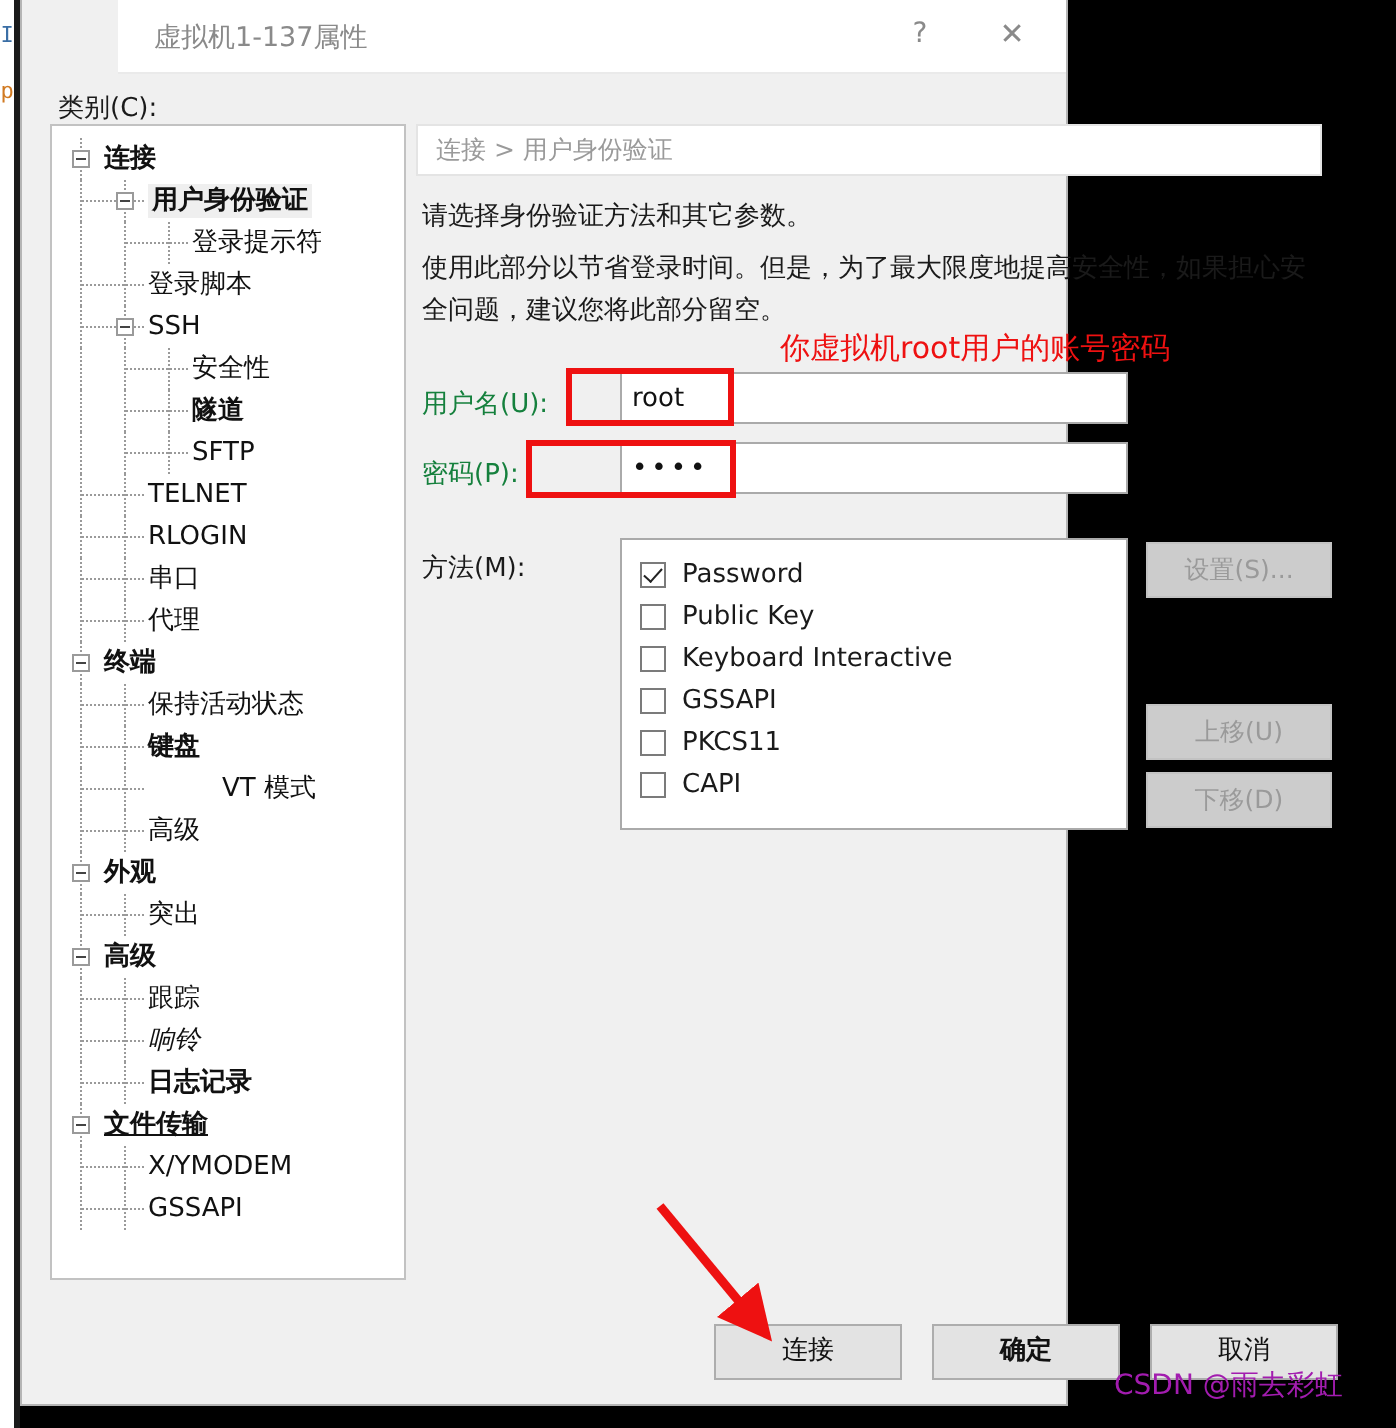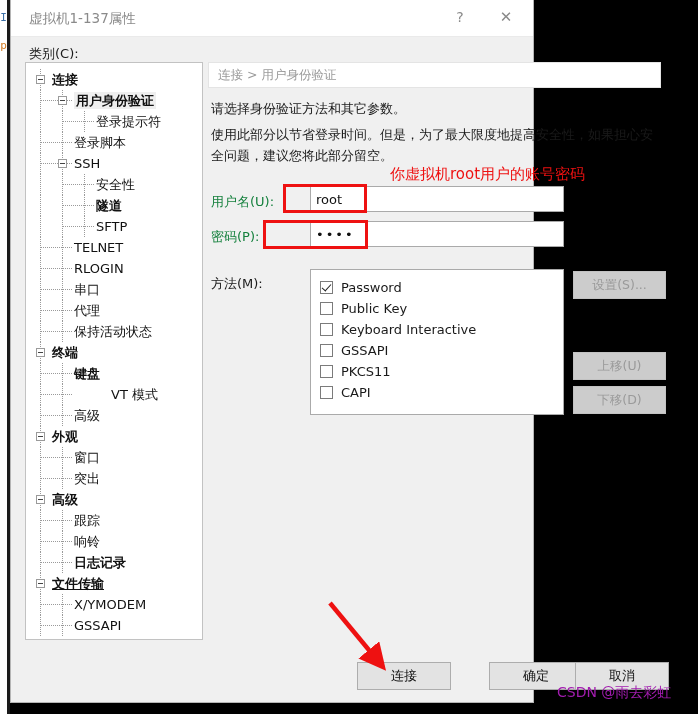--- a/index.html
+++ b/index.html
@@ -39,20 +39,21 @@
 
   
   .dialog {
     position: absolute;
     left: 10px; top: 0px;
     width: 524px; height: 703px;
     background: #f0f0f0;
     border: 1px solid #b5b5b5;
     border-top: none;
     box-sizing: border-box;
+    padding-left: 48px;
   }
   .titlebar {
     position: relative;
     height: 36px;
     background: #ffffff;
     border-bottom: 1px solid #eaeaea;
   }
   .title-text {
     position: absolute;
     left: 18px; top: 10px;
@@ -257,21 +258,21 @@
     border: 1px solid #adadad;
     box-sizing: border-box;
     font-size: 13px;
     color: #111;
     text-align: center;
     line-height: 26px;
     cursor: default;
     font-family: "DejaVu Sans", "Liberation Sans", sans-serif;
   }
   .bottom-btn.connect { left: 346px; }
-  .bottom-btn.ok      { left: 478px; }
+  .bottom-btn.ok      { left: 455px; font-weight: bold; }
   .bottom-btn.cancel  { left: 564px; }
 
   
   .anno-text {
     position: absolute;
     left: 390px; top: 165px;
     font-size: 15px;
     color: #ee1111;
     white-space: nowrap;
   }
@@ -389,31 +390,31 @@
             <div class="dots-v" style="left: 36px;"></div>
             <div class="dots-h" style="left: 15px; width: 31px;"></div>
             <span class="tlabel" style="left: 48px;">串口</span>
           </div>
           <div class="tree-row">
             <div class="dots-v" style="left: 14px;"></div>
             <div class="dots-v" style="left: 36px;"></div>
             <div class="dots-h" style="left: 15px; width: 31px;"></div>
             <span class="tlabel" style="left: 48px;">代理</span>
           </div>
-          <div class="tree-row">
-            <div class="dots-v" style="left: 14px;"></div>
-            <div class="dots-v" style="left: 36px;"></div>
-            <div class="dots-h" style="left: 15px; width: 31px;"></div>
-            <span class="tlabel" style="left: 48px;">保持活动状态</span>
-          </div>
           <div class="tree-row bold">
             <div class="dots-v" style="left: 14px;"></div>
             <div class="expander" style="left: 10px;"></div>
             <span class="tlabel" style="left: 26px;">终端</span>
           </div>
+          <div class="tree-row">
+            <div class="dots-v" style="left: 14px;"></div>
+            <div class="dots-v" style="left: 36px;"></div>
+            <div class="dots-h" style="left: 15px; width: 31px;"></div>
+            <span class="tlabel" style="left: 48px;">保持活动状态</span>
+          </div>
           <div class="tree-row bold">
             <div class="dots-v" style="left: 14px;"></div>
             <div class="dots-v" style="left: 36px;"></div>
             <div class="dots-h" style="left: 15px; width: 31px;"></div>
             <span class="tlabel" style="left: 48px;">键盘</span>
           </div>
           <div class="tree-row">
             <div class="dots-v" style="left: 14px;"></div>
             <div class="dots-v" style="left: 36px;"></div>
             <div class="dots-h" style="left: 15px; width: 31px;"></div>
@@ -427,44 +428,38 @@
           </div>
           <div class="tree-row bold">
             <div class="dots-v" style="left: 14px;"></div>
             <div class="expander" style="left: 10px;"></div>
             <span class="tlabel" style="left: 26px;">外观</span>
           </div>
           <div class="tree-row">
             <div class="dots-v" style="left: 14px;"></div>
             <div class="dots-v" style="left: 36px;"></div>
             <div class="dots-h" style="left: 15px; width: 31px;"></div>
-            <span class="tlabel" style="left: 48px;">窗口</span>
-          </div>
-          <div class="tree-row">
-            <div class="dots-v" style="left: 14px;"></div>
-            <div class="dots-v" style="left: 36px;"></div>
-            <div class="dots-h" style="left: 15px; width: 31px;"></div>
             <span class="tlabel" style="left: 48px;">突出</span>
           </div>
           <div class="tree-row bold">
             <div class="dots-v" style="left: 14px;"></div>
             <div class="expander" style="left: 10px;"></div>
             <span class="tlabel" style="left: 26px;">高级</span>
           </div>
           <div class="tree-row">
             <div class="dots-v" style="left: 14px;"></div>
             <div class="dots-v" style="left: 36px;"></div>
             <div class="dots-h" style="left: 15px; width: 31px;"></div>
             <span class="tlabel" style="left: 48px;">跟踪</span>
           </div>
           <div class="tree-row">
             <div class="dots-v" style="left: 14px;"></div>
             <div class="dots-v" style="left: 36px;"></div>
             <div class="dots-h" style="left: 15px; width: 31px;"></div>
-            <span class="tlabel" style="left: 48px;">响铃</span>
+            <span class="tlabel" style="left: 48px; font-style: italic;">响铃</span>
           </div>
           <div class="tree-row bold">
             <div class="dots-v" style="left: 14px;"></div>
             <div class="dots-v" style="left: 36px;"></div>
             <div class="dots-h" style="left: 15px; width: 31px;"></div>
             <span class="tlabel" style="left: 48px;">日志记录</span>
           </div>
           <div class="tree-row bold">
             <div class="dots-v" style="left: 14px;"></div>
             <div class="expander" style="left: 10px;"></div>

